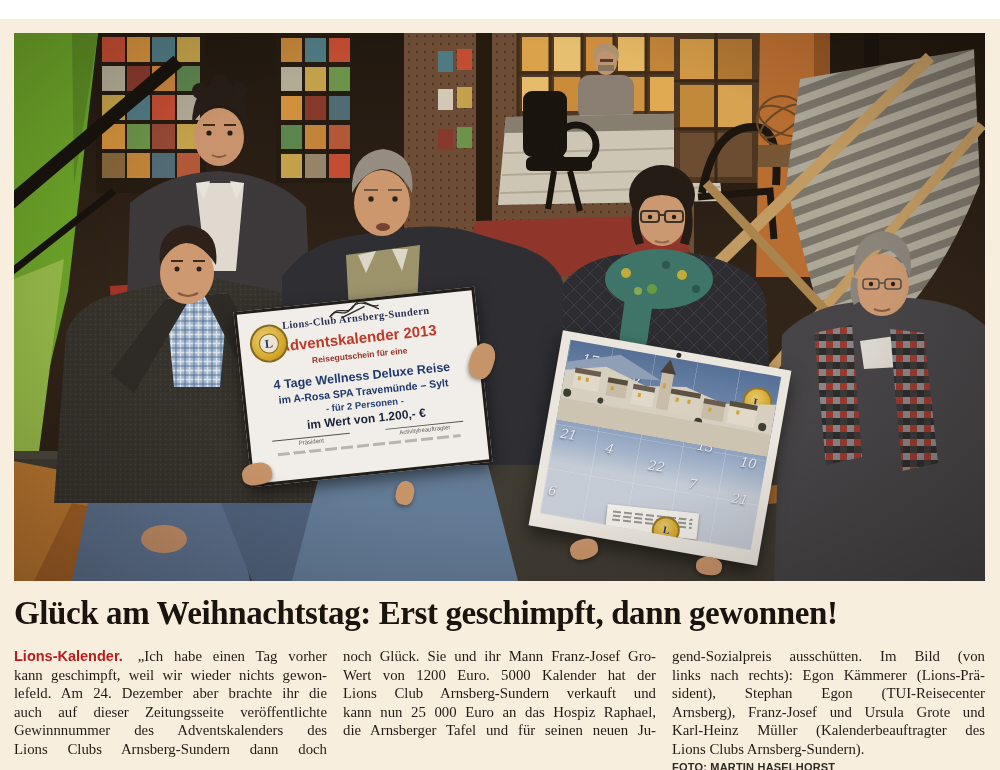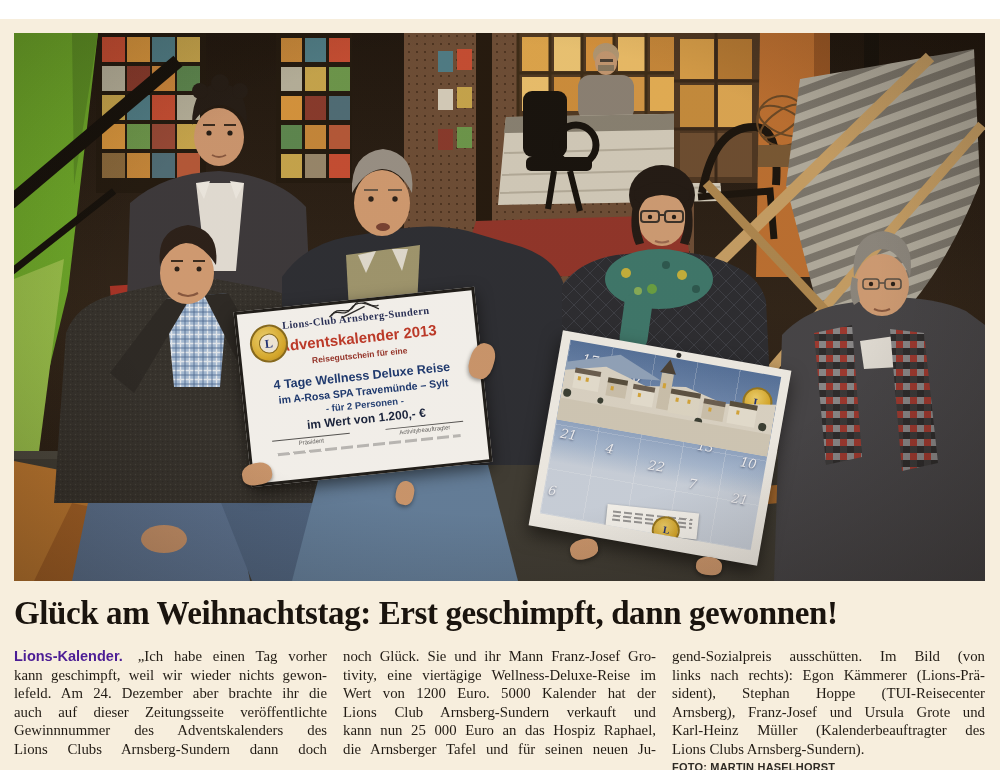--- a/index.html
+++ b/index.html
@@ -61,21 +61,21 @@
   .cal-hole{position:absolute;left:50%;top:2px;width:5px;height:5px;border-radius:50%;background:#2a2a28;}
   .hand{position:absolute;background:#cf9a70;border-radius:45% 45% 40% 40%;box-shadow:0 2px 4px rgba(0,0,0,.4);}
   
   .headline{position:absolute;left:14px;top:574px;width:957px;
         font:bold 33px/40px "Liberation Serif",serif;color:#1a140e;letter-spacing:-.4px;}
   .columns{position:absolute;left:14px;top:628px;width:971px;display:grid;
         grid-template-columns:repeat(3,1fr);column-gap:16px;}
   .bline{font:14.8px/18.6px "Liberation Serif",serif;color:#211b14;
         text-align:justify;text-align-last:justify;white-space:nowrap;overflow:hidden;}
   .bline.noju{text-align-last:left;}
-  .kicker{font:bold 14.5px "Liberation Sans",sans-serif;color:#4c1d95;padding-right:4px;}
+  .kicker{font:bold 14.5px "Liberation Sans",sans-serif;color:#b91c1c;padding-right:4px;}
   .credit{font:bold 11px "Liberation Sans",sans-serif;color:#2e2a24;text-align:left;
         letter-spacing:.2px;margin-top:2px;}
 </style>
 </head>
 <body>
 
 <div class="page">
 
   <div class="photo">
     <svg viewBox="0 0 971 548" width="971" height="548" preserveAspectRatio="none">
@@ -468,30 +468,29 @@
         <span>„Ich habe einen Tag vorher</span>
       </div>
       <div class="bline">kann geschimpft, weil wir wieder nichts gewon-</div>
       <div class="bline">lefeld. Am 24. Dezember aber brachte ihr die</div>
       <div class="bline">auch auf dieser Zeitungsseite veröffentlichte</div>
       <div class="bline">Gewinnnummer des Adventskalenders des</div>
       <div class="bline">Lions Clubs Arnsberg-Sundern dann doch</div>
     </div>
     <div>
       <div class="bline">noch Glück. Sie und ihr Mann Franz-Josef Gro-</div>
-      <div class="bline">tivity, eine viertägige Wellness-Deluxe-Reise im</div>
       <div class="bline">Wert von 1200 Euro. 5000 Kalender hat der</div>
       <div class="bline">Lions Club Arnsberg-Sundern verkauft und</div>
       <div class="bline">kann nun 25 000 Euro an das Hospiz Raphael,</div>
       <div class="bline">die Arnsberger Tafel und für seinen neuen Ju-</div>
     </div>
     <div>
       <div class="bline">gend-Sozialpreis ausschütten. Im Bild (von</div>
       <div class="bline">links nach rechts): Egon Kämmerer (Lions-Prä-</div>
-      <div class="bline">sident), Stephan Hoppe (TUI-Reisecenter</div>
+      <div class="bline">sident), Stephan Egon (TUI-Reisecenter</div>
       <div class="bline">Arnsberg), Franz-Josef und Ursula Grote und</div>
       <div class="bline">Karl-Heinz Müller (Kalenderbeauftragter des</div>
       <div class="bline noju">Lions Clubs Arnsberg-Sundern).</div>
       <div class="credit">FOTO: MARTIN HASELHORST</div>
     </div>
   </div>
 
 </div>
 
 </body></html>

